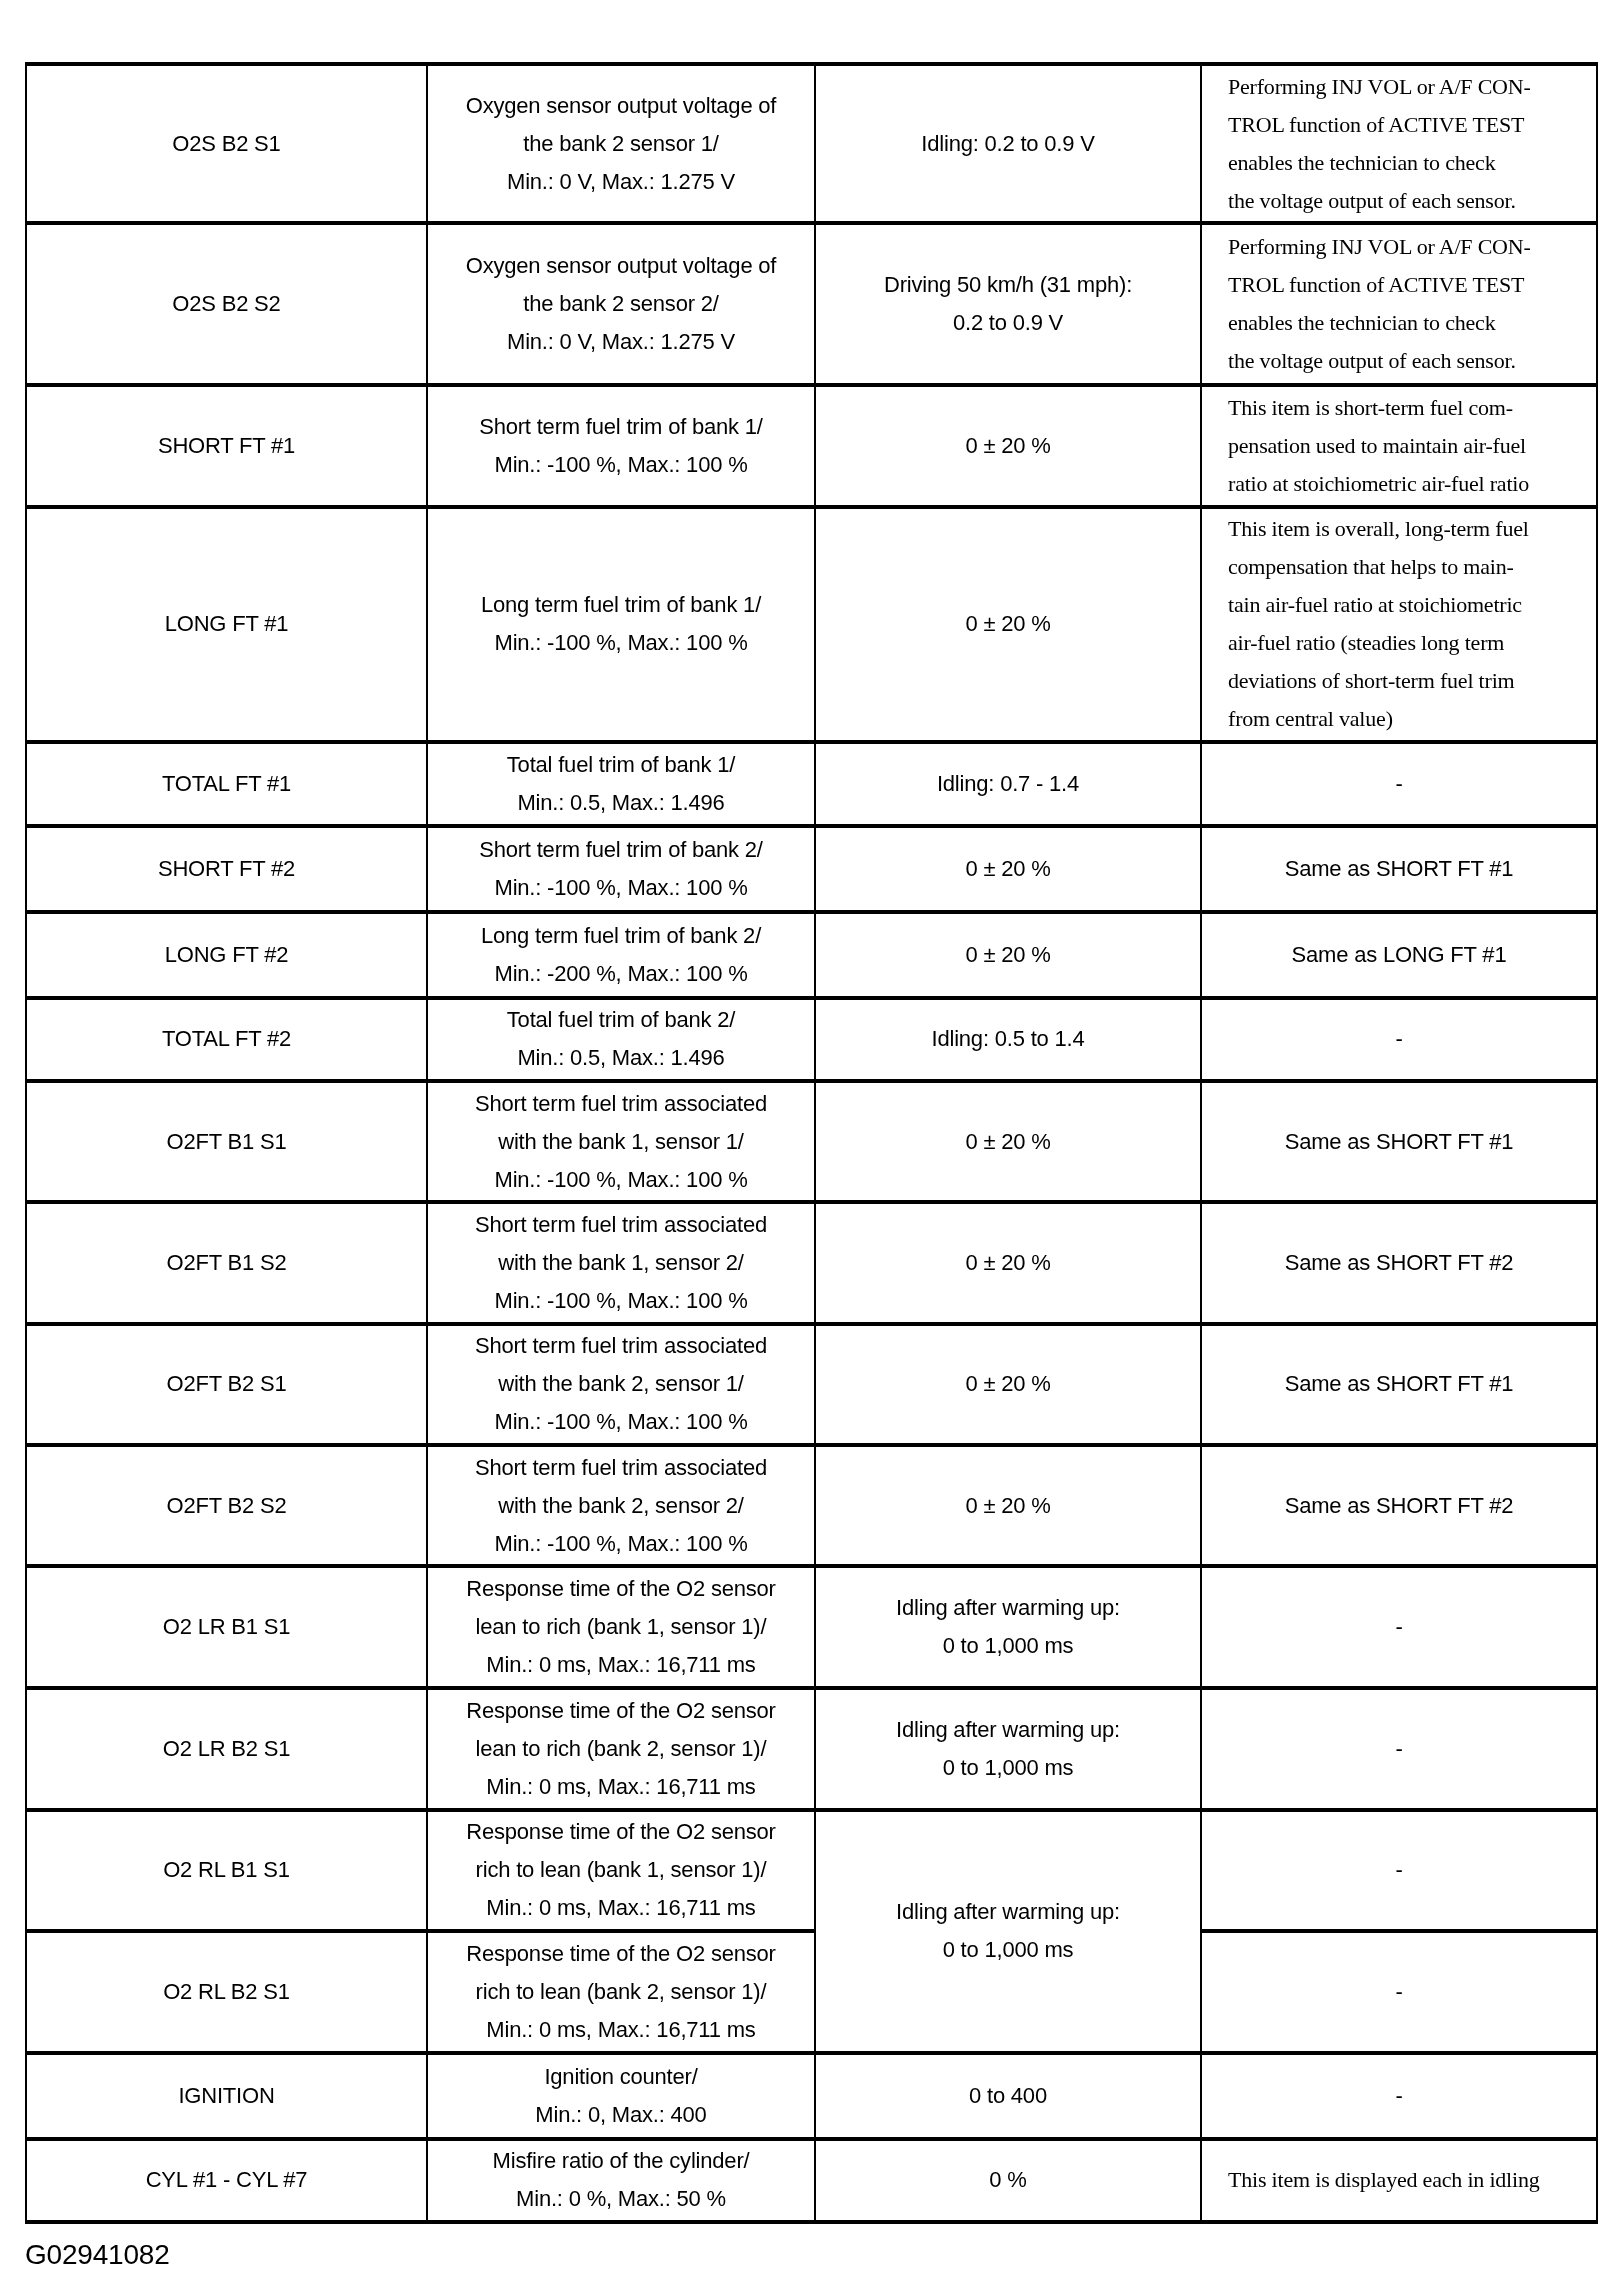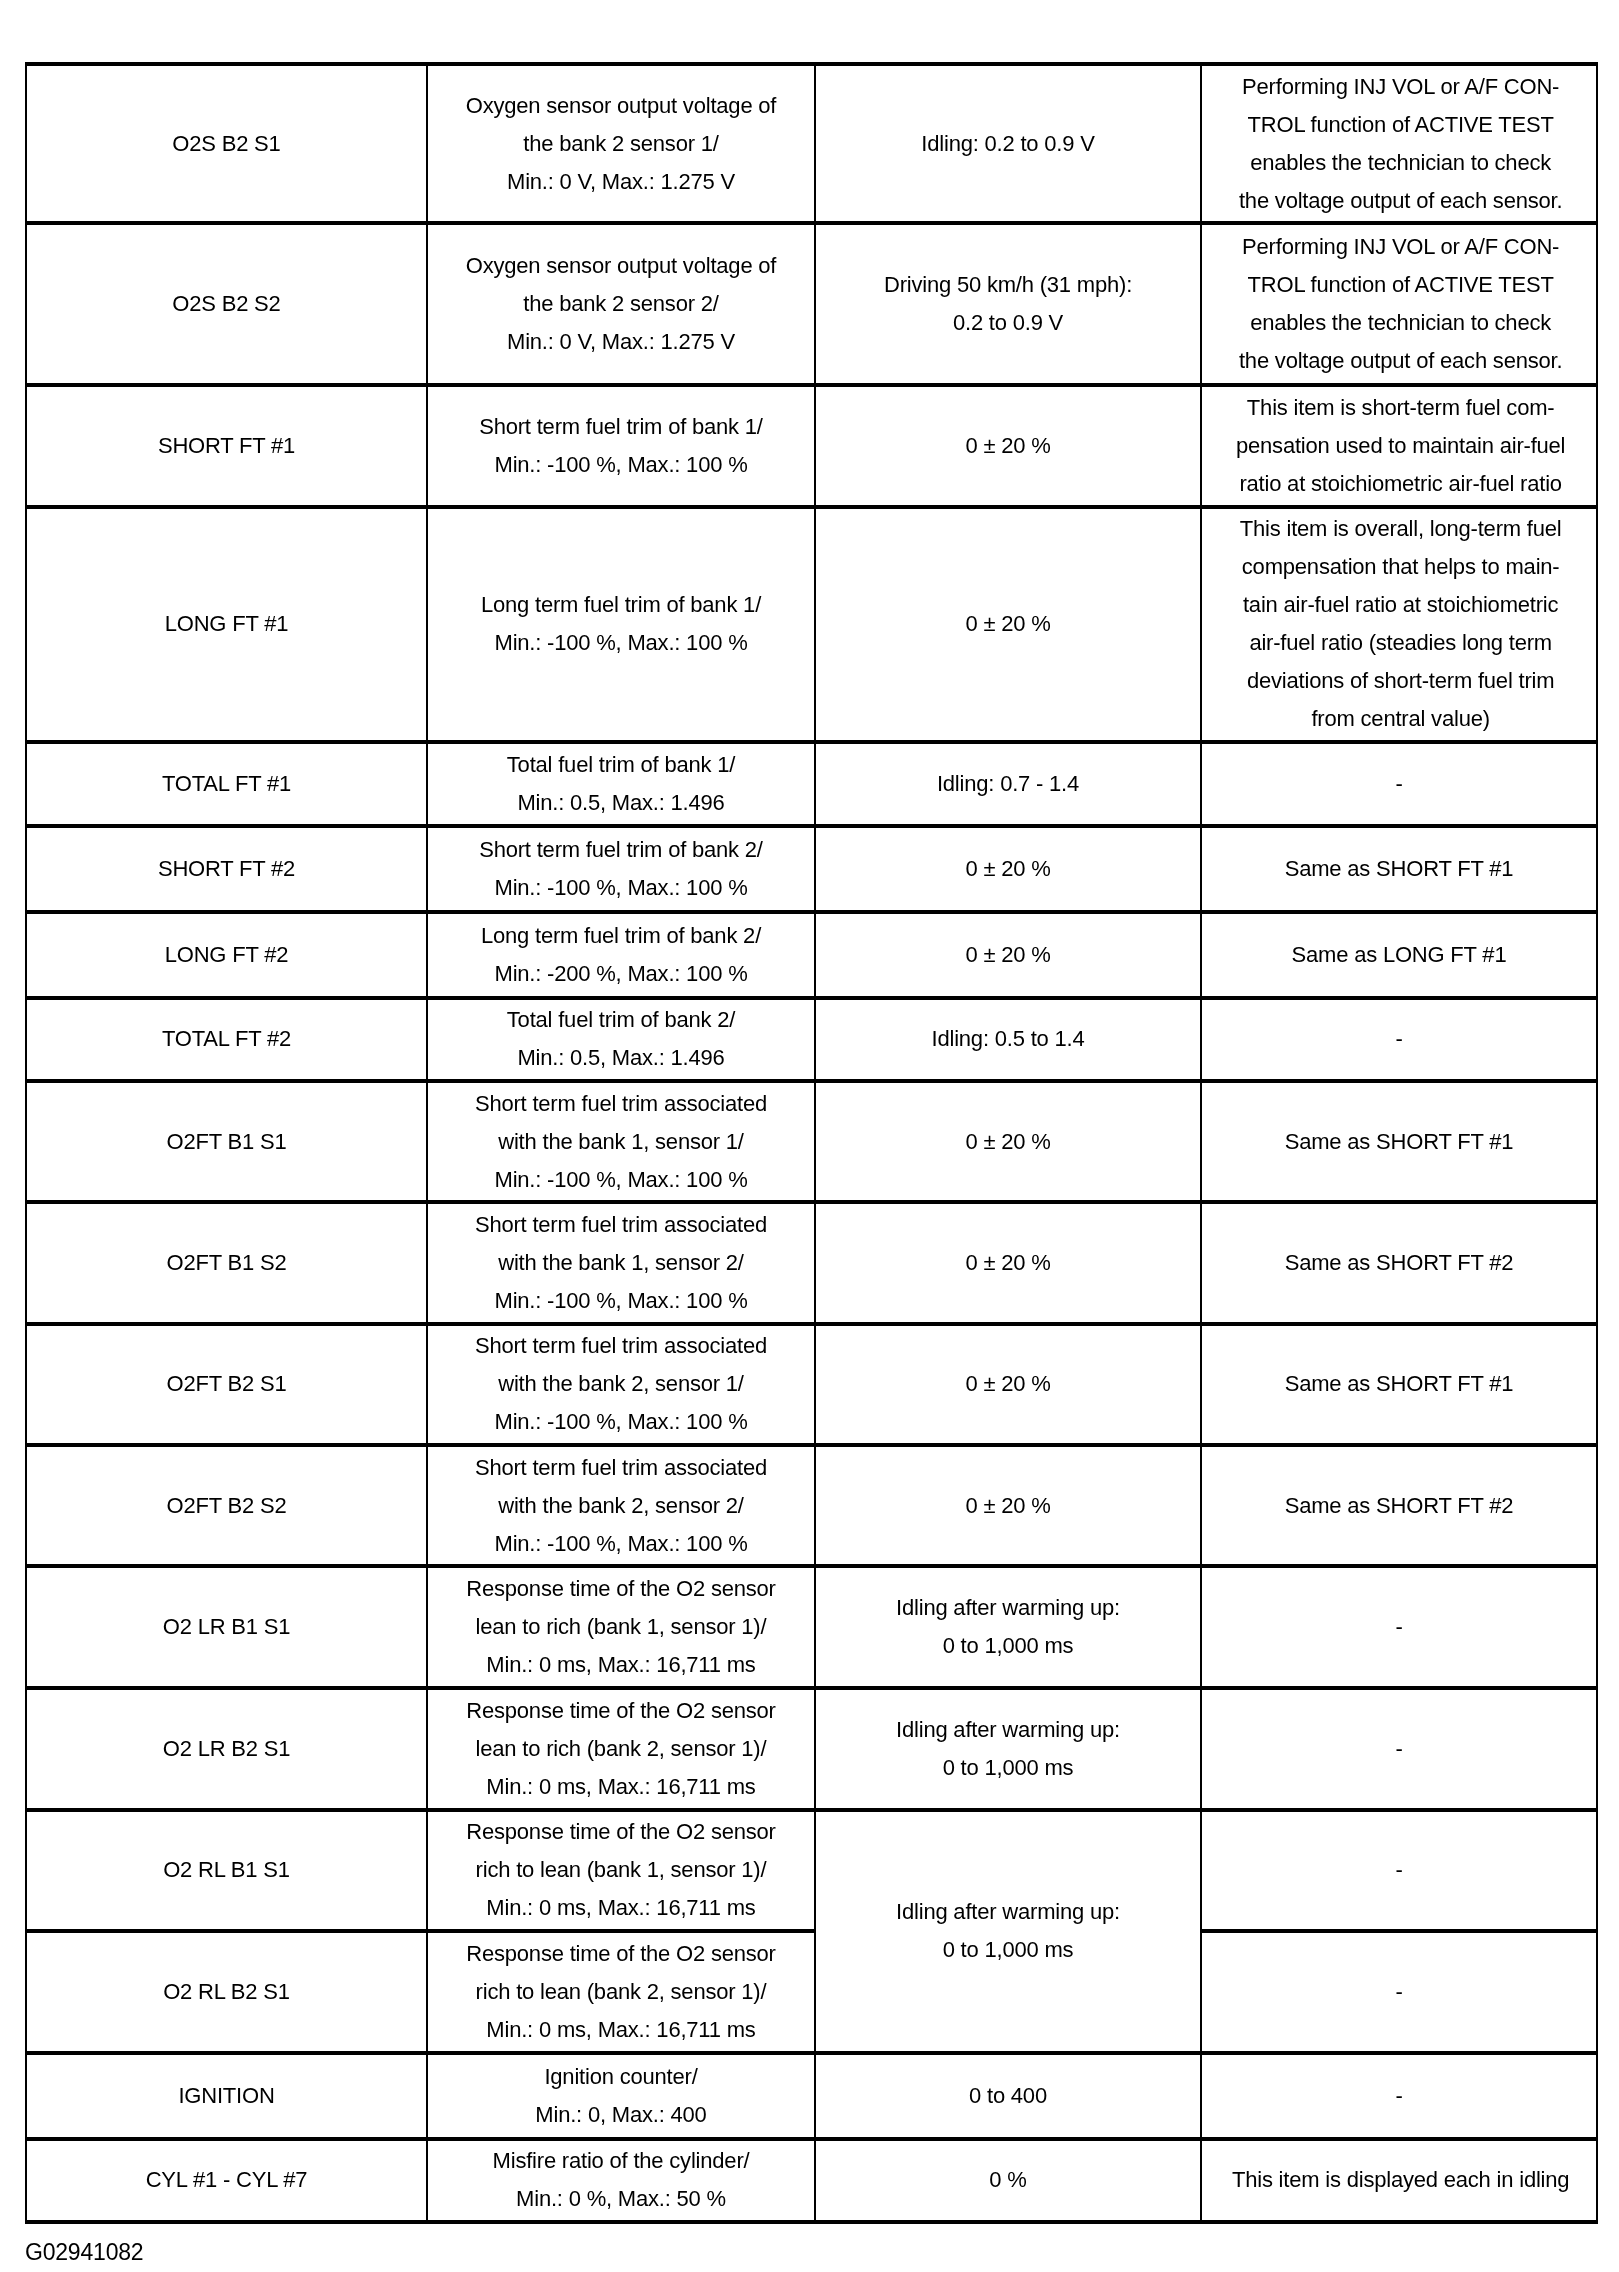--- a/index.html
+++ b/index.html
@@ -34,27 +34,28 @@
     font-size: 22px;
     line-height: 38px;
     letter-spacing: -0.2px;
     text-align: center;
     vertical-align: middle;
     white-space: pre-line;
     padding: 1.7px 5px;
     overflow: hidden;
   }
   table.data-table td.note-left {
-    text-align: center;
-    padding-left: 10px;
+    text-align: left;
+    padding-left: 26px;
     padding-right: 6.7px;
+    font-family: Liberation Serif, serif;
   }
   .figure-id {
     margin: 15px 0 0 25px;
-    font-size: 23px;
+    font-size: 28px;
     letter-spacing: -0.2px;
   }
 </style>
 </head>
 <body>
 
 <div class="page">
 
   <table class="data-table">
     <colgroup>

